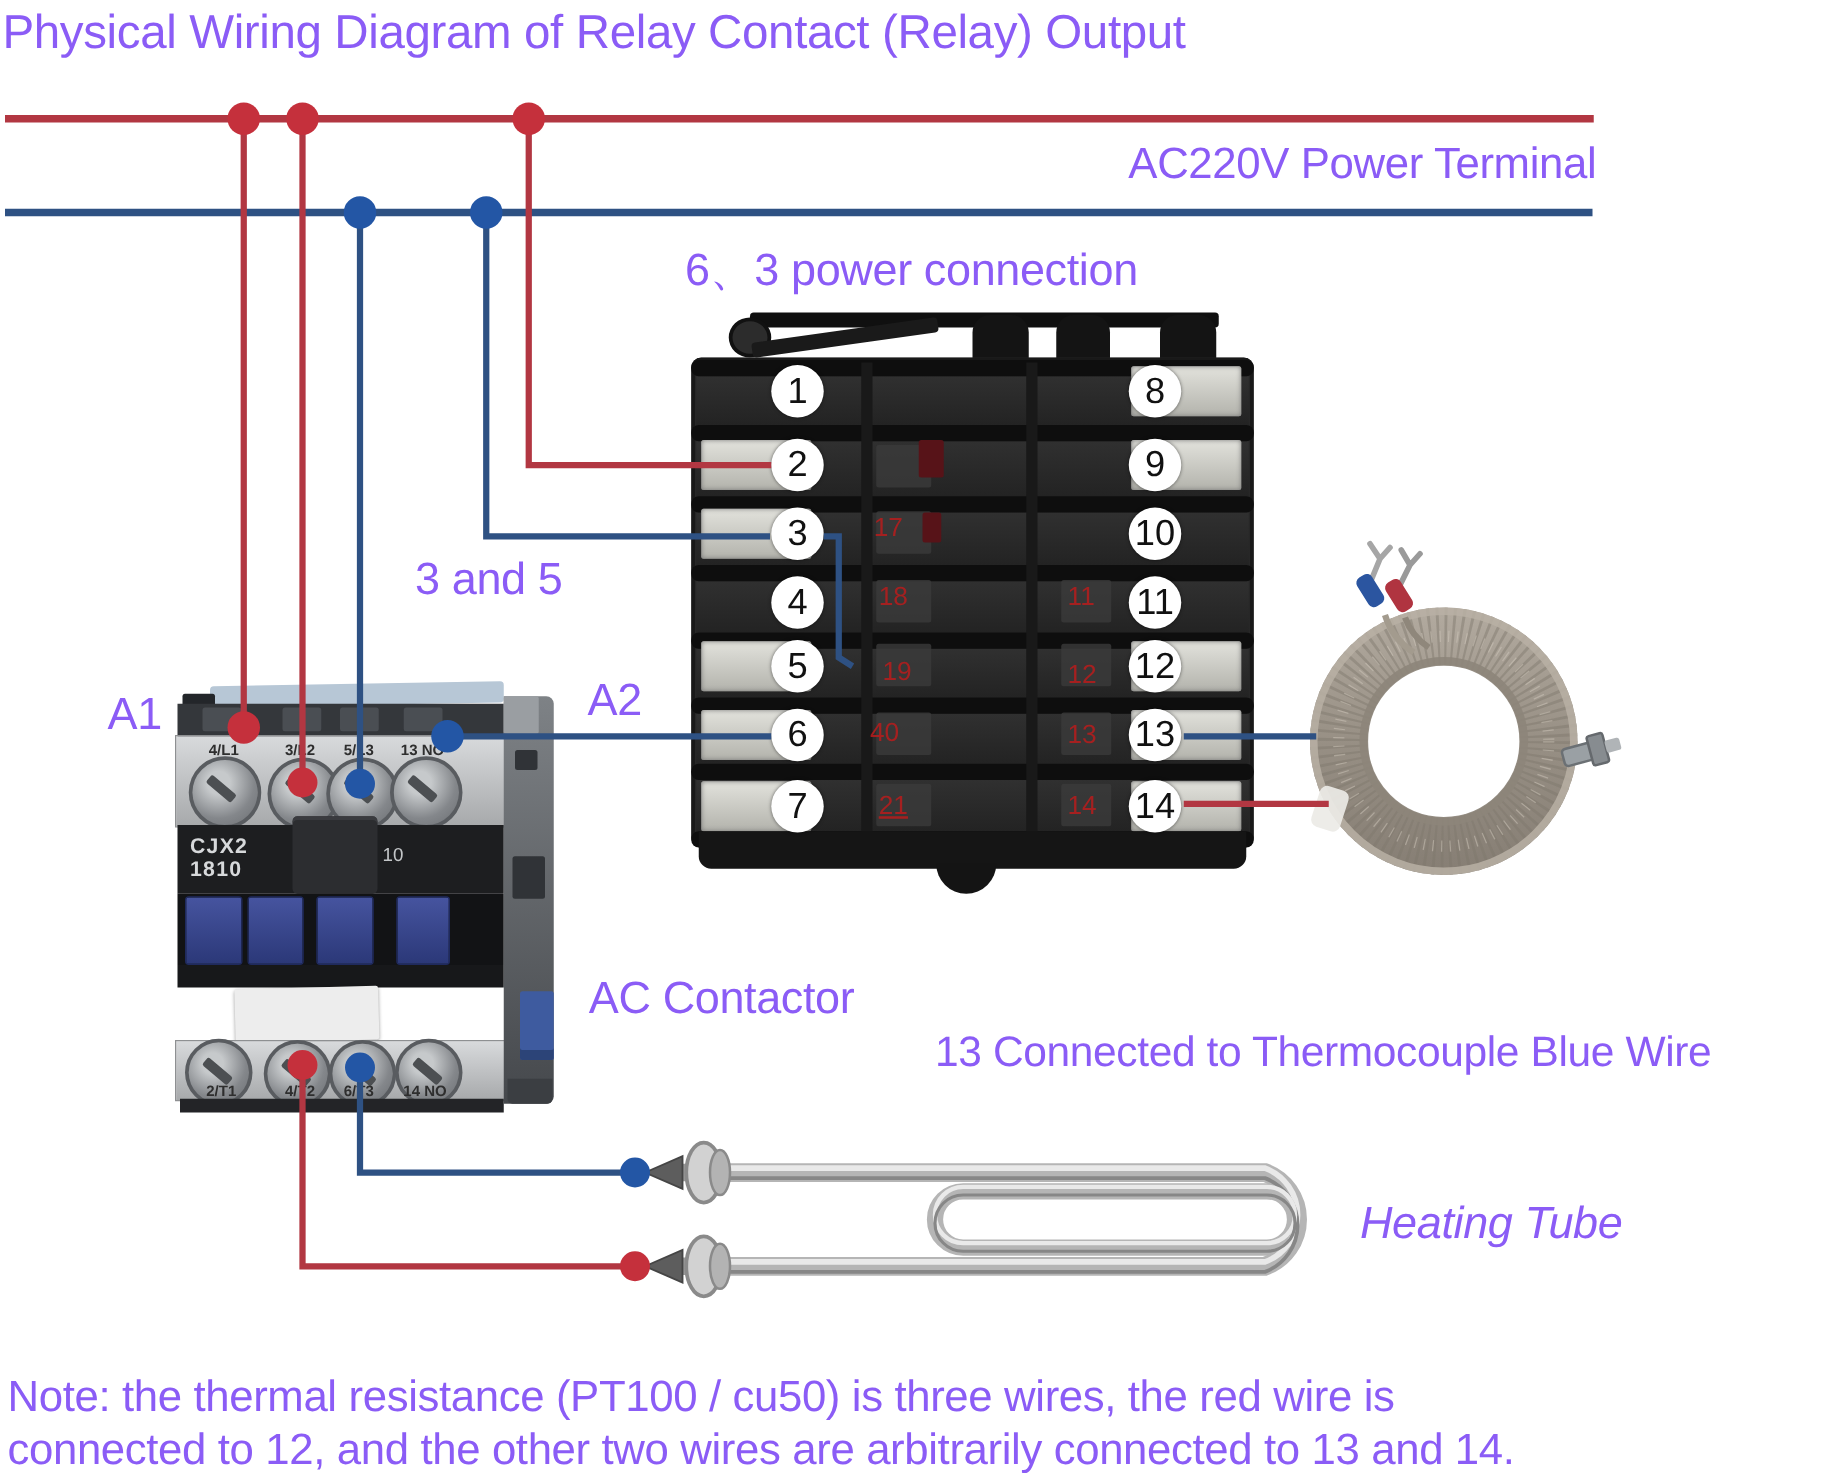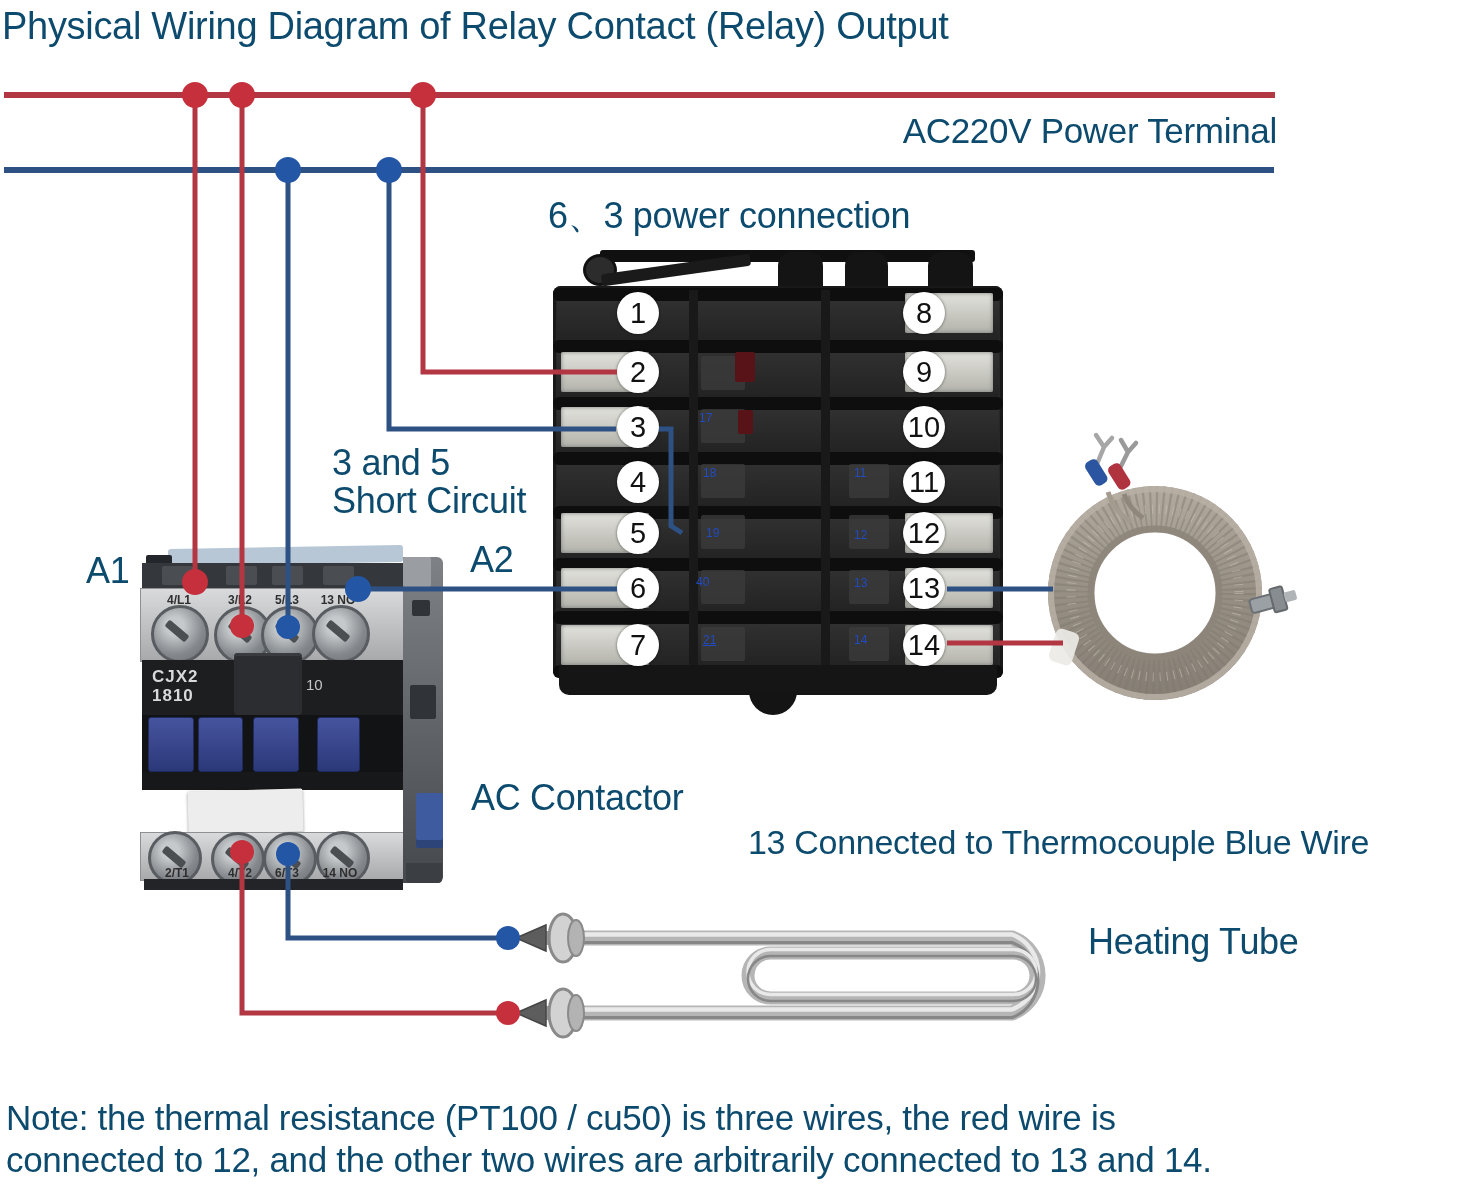--- a/index.html
+++ b/index.html
@@ -1,36 +1,36 @@
 <!DOCTYPE html>
 <html><head>
 <meta charset="utf-8">
 <style>
   html,body{margin:0;padding:0;background:#ffffff;}
   #canvas{position:relative;width:1463px;height:1186px;background:#ffffff;overflow:hidden;
           font-family:"Liberation Sans","DejaVu Sans",sans-serif;color:#1b1b1b;}
-  .lbl{position:absolute;white-space:nowrap;color:#0c4a6e;font-weight:500;line-height:1.08;letter-spacing:-0.3px;}
+  .lbl{position:absolute;white-space:nowrap;color:#8b5cf6;font-weight:500;line-height:1.08;letter-spacing:-0.3px;}
   .t38{font-size:38px;} .t36{font-size:36px;} .t35{font-size:35px;} .t34{font-size:34px;}
 
   
   #tblock{position:absolute;left:553px;top:248px;width:450px;height:470px;z-index:1;}
   .tb-topbar{position:absolute;left:47px;top:2px;width:375px;height:12px;background:#101010;border-radius:3px;}
   .tb-screwtop{position:absolute;left:30px;top:6px;width:28px;height:26px;border-radius:50%;background:#2c2c2c;border:3px solid #111;}
   .tb-lever{position:absolute;left:48px;top:16px;width:150px;height:12px;background:#1a1a1a;transform:rotate(-8deg);border-radius:3px;}
   .tb-bump{position:absolute;top:4px;height:36px;background:#141414;border-radius:14px 14px 0 0;}
   .tb-body{position:absolute;left:0;top:38px;width:450px;height:392px;background:#272727;border-radius:8px;box-shadow:inset 0 0 0 3px #191919;}
   .tb-sep{position:absolute;left:0;width:450px;height:13px;background:#0e0e0e;border-radius:6px;}
   .tb-face{position:absolute;left:4px;width:442px;background:linear-gradient(#303030,#232323);}
   .tb-vcol{position:absolute;top:42px;width:9px;height:384px;background:#191919;}
   .tb-clamp{position:absolute;width:88px;height:40px;background:linear-gradient(#e2e2dc,#b3b3ac);border-radius:2px;box-shadow:inset 0 0 4px #777;}
   .tb-cell{position:absolute;width:44px;height:34px;background:#3b3b3b;border-radius:2px;opacity:.8;}
   .tb-red{position:absolute;background:#571318;border-radius:2px;}
   .badge{position:absolute;width:42px;height:42px;border-radius:50%;background:#ffffff;display:flex;align-items:center;justify-content:center;
          font-size:29px;font-weight:500;color:#111;box-shadow:0 0 3px rgba(0,0,0,.55);z-index:3;}
-  .mold{position:absolute;font-size:12px;color:#1d4ed8;opacity:.85;z-index:2;}
+  .mold{position:absolute;font-size:21px;color:#b91c1c;opacity:.85;z-index:2;}
   .tb-botcap{position:absolute;left:6px;top:417px;width:438px;height:30px;background:#151515;border-radius:0 0 10px 10px;}
   .tb-botbump{position:absolute;left:196px;top:443px;width:48px;height:24px;background:#141414;border-radius:0 0 24px 24px;}
 
   
   #contactor{position:absolute;left:140px;top:545px;width:305px;height:345px;z-index:1;}
   .ct-topblue{position:absolute;left:28px;top:2px;width:235px;height:17px;background:#b7c7d6;border-radius:3px;transform:skewY(-1deg);}
   .ct-tab{position:absolute;left:6px;top:10px;width:26px;height:16px;background:#23262a;border-radius:2px;}
   .ct-clampband{position:absolute;left:2px;top:18px;width:261px;height:27px;background:#34373b;}
   .ct-clamptab{position:absolute;top:21px;width:31px;height:19px;background:#4a4e53;border-radius:2px;}
   .ct-silver{position:absolute;left:0;width:263px;background:linear-gradient(#d8dadc,#a7a9ab);border:1px solid #8e9092;}
@@ -57,26 +57,25 @@
 </style>
 </head>
 <body>
 
 <div id="canvas">
 
   <div class="lbl t38" style="left:2px;top:6px;">Physical Wiring Diagram of Relay Contact (Relay) Output</div>
   <div class="lbl t35" style="right:186px;top:112px;">AC220V Power Terminal</div>
   <div class="lbl t36" style="left:548px;top:197px;">6、3 power connection</div>
   <div class="lbl t36" style="left:332px;top:444px;">3 and 5</div>
-  <div class="lbl t36" style="left:332px;top:482px;">Short Circuit</div>
   <div class="lbl t36" style="left:86px;top:552px;">A1</div>
   <div class="lbl t36" style="left:470px;top:541px;">A2</div>
   <div class="lbl t36" style="left:471px;top:779px;">AC Contactor</div>
   <div class="lbl t34" style="left:748px;top:824px;">13 Connected to Thermocouple Blue Wire</div>
-  <div class="lbl t36" style="left:1088px;top:923px;">Heating Tube</div>
+  <div class="lbl t36" style="left:1088px;top:959px;font-style:italic;">Heating Tube</div>
   <div class="lbl t35" style="left:6px;top:1099px;">Note: the thermal resistance (PT100 / cu50) is three wires, the red wire is</div>
   <div class="lbl t35" style="left:6px;top:1141px;">connected to 12, and the other two wires are arbitrarily connected to 13 and 14.</div>
 
   <div id="tblock">
     <div class="tb-topbar"></div>
     <div class="tb-screwtop"></div>
     <div class="tb-lever"></div>
     <div class="tb-bump" style="left:225px;width:45px;"></div>
     <div class="tb-bump" style="left:292px;width:43px;"></div>
     <div class="tb-bump" style="left:375px;width:45px;"></div>

